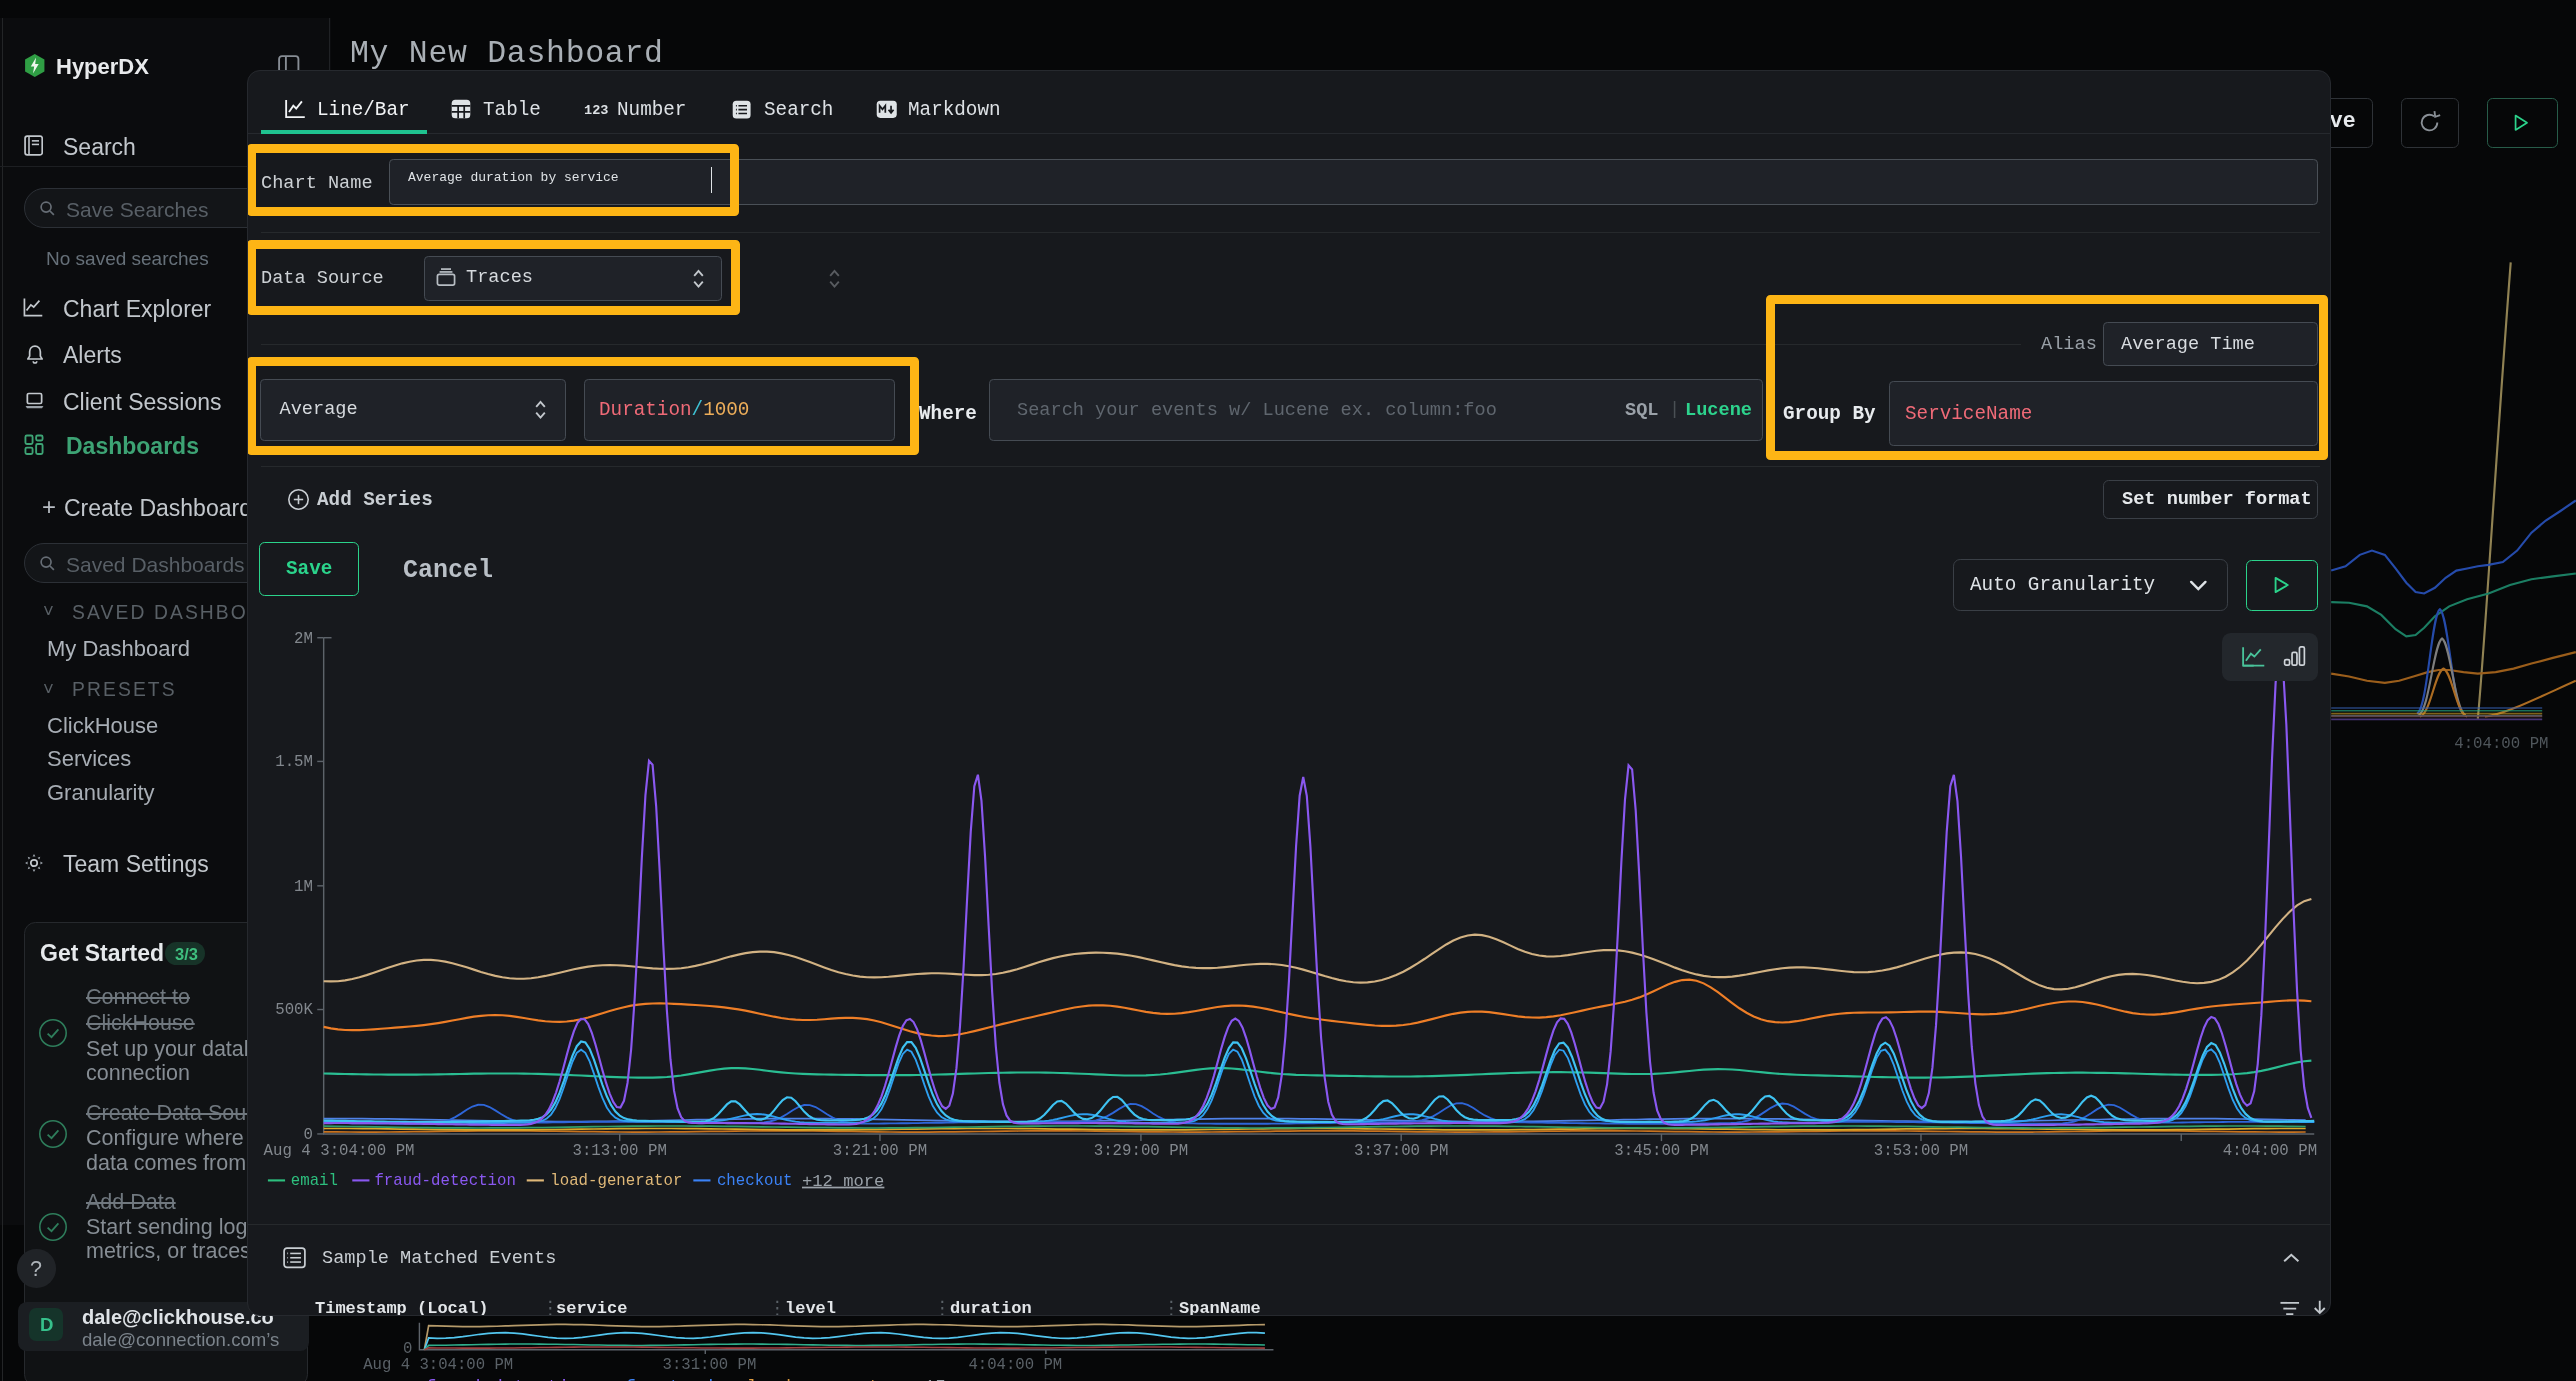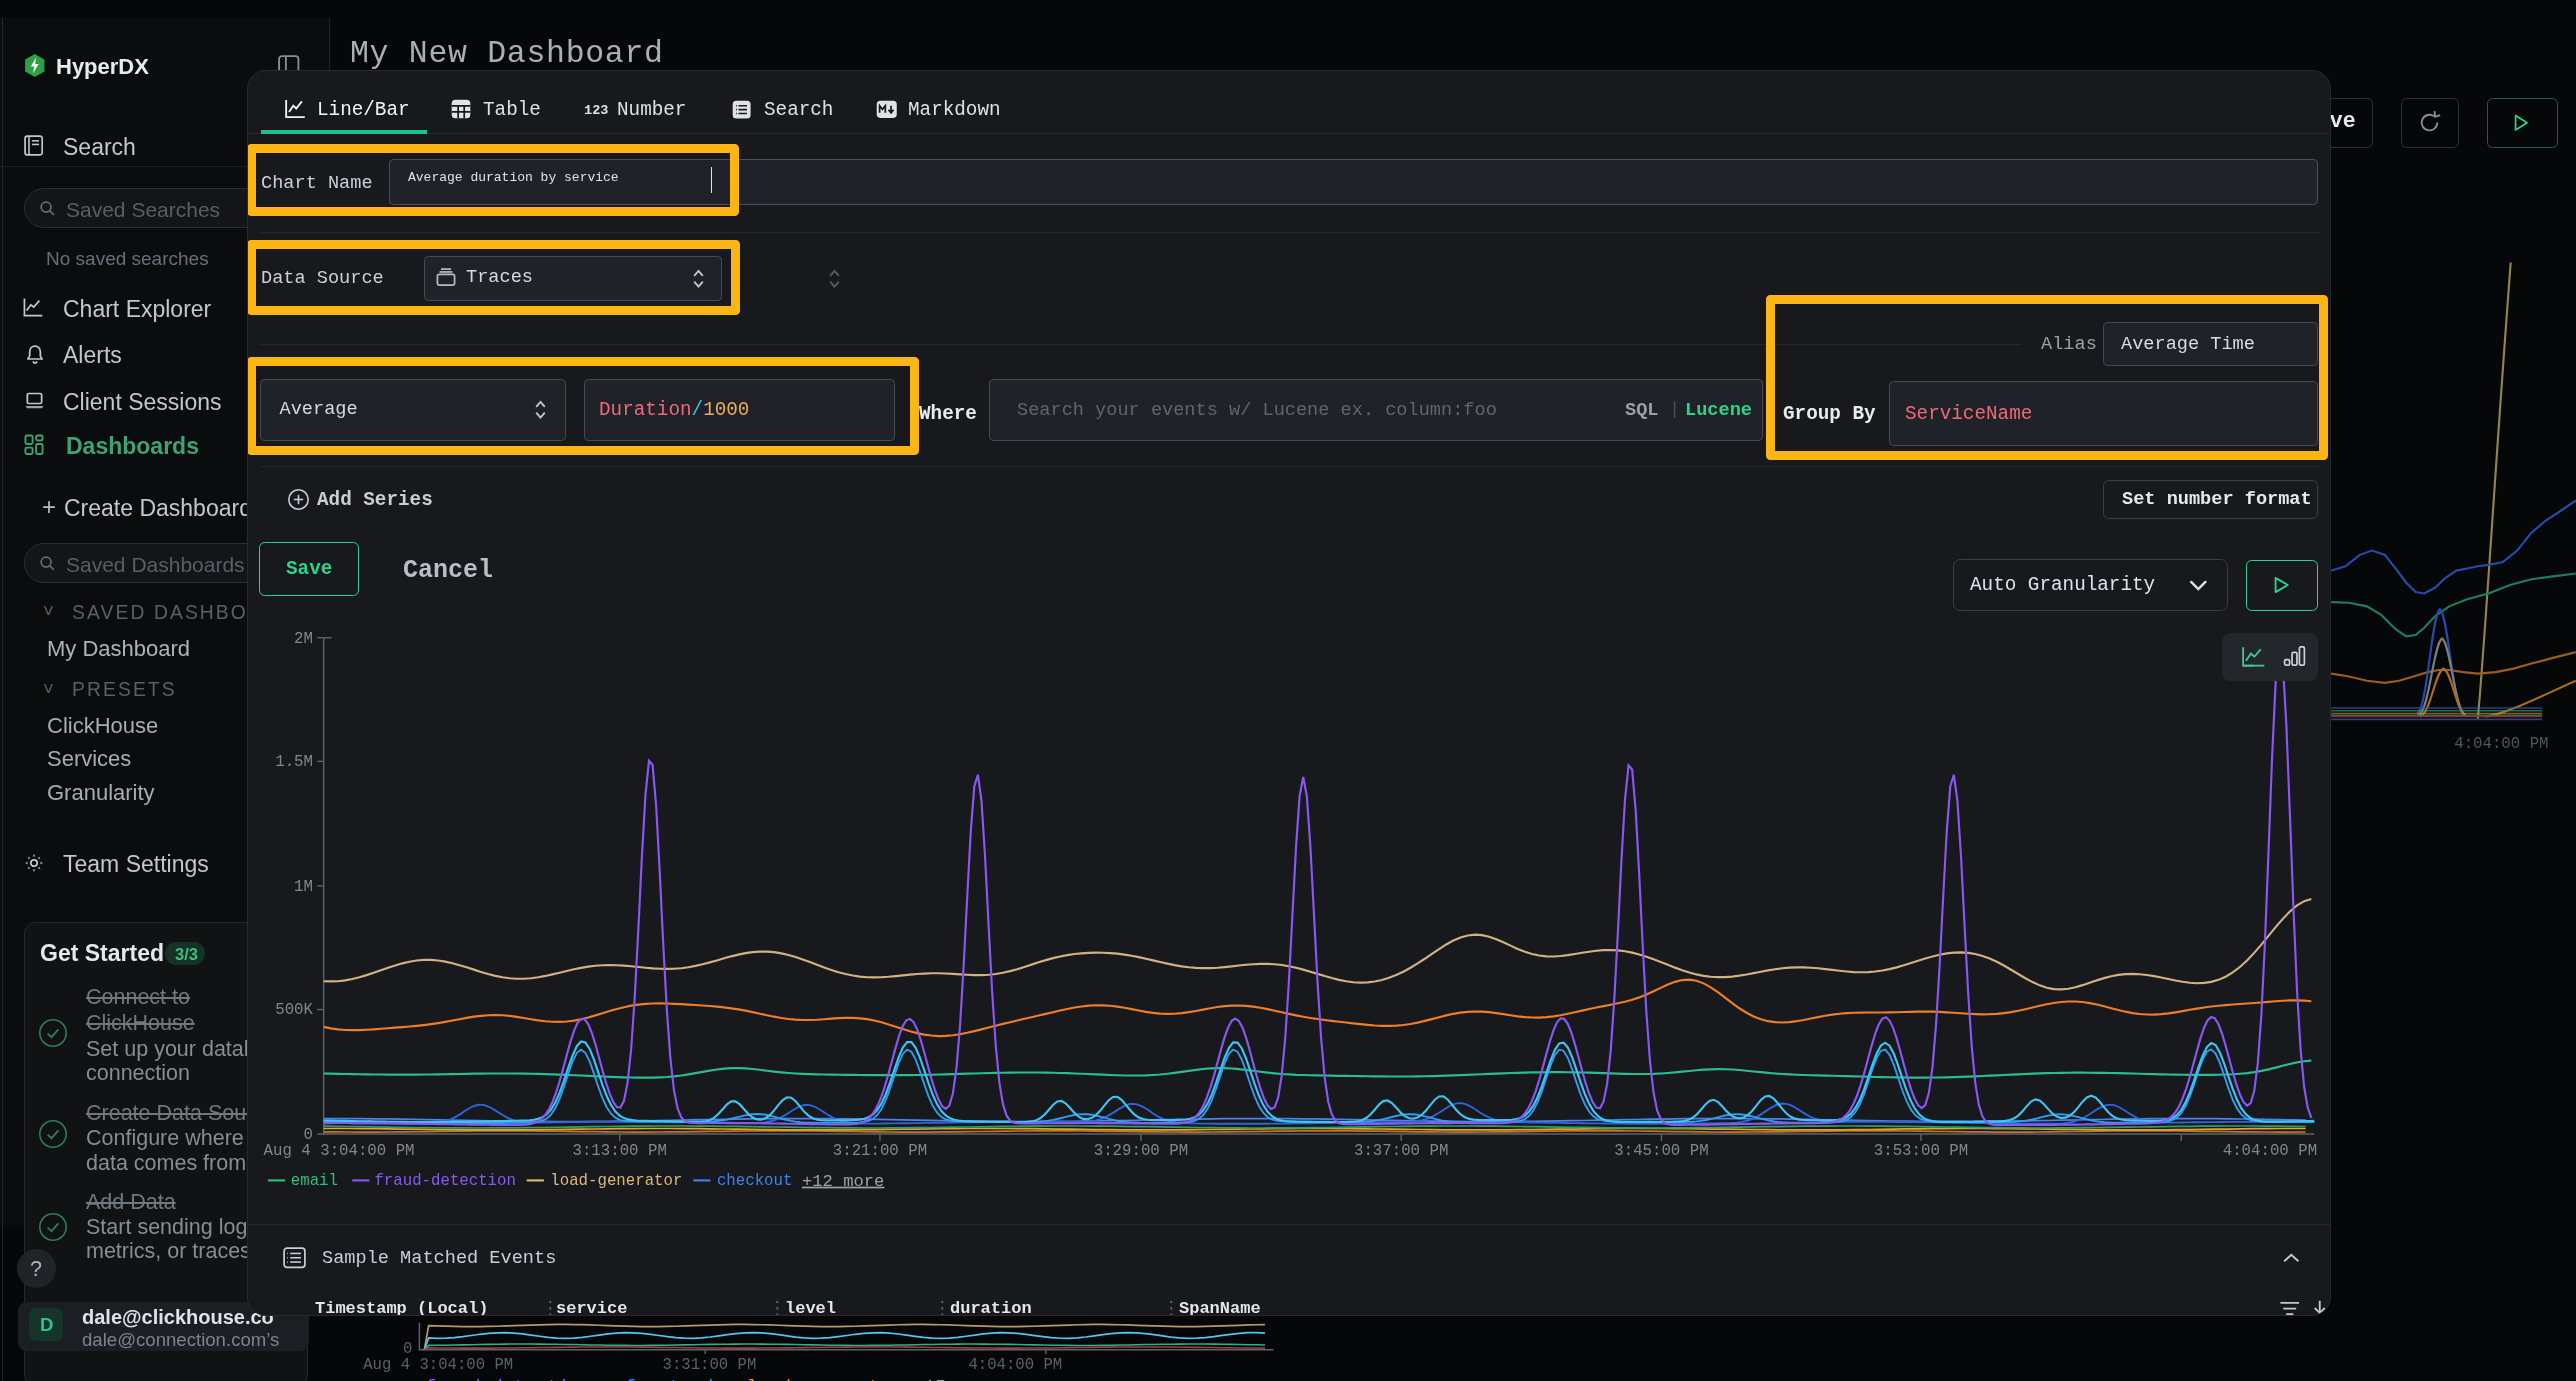--- a/index.html
+++ b/index.html
@@ -4,21 +4,21 @@
 html,body { width:2576px; height:1381px; background:#060708; overflow:hidden; }
 body { font-family:"Liberation Mono", monospace; position:relative; }
 .abs { position:absolute; }
 .sans { font-family:"Liberation Sans", sans-serif; }
 .mono { font-family:"Liberation Mono", monospace; }
 .sidebar { position:absolute; left:0; top:18px; width:331px; height:1207px; background:#0b0c0e; }
 .sbsep { position:absolute; left:0; width:331px; height:1.4px; background:#1d1f22; }
 .pill-input { position:absolute; height:40px; border:1.4px solid #2c3036; border-radius:20px; background:#131518; }
 .sitem { position:absolute; color:#c2c7cc; font-size:23px; font-family:"Liberation Sans", sans-serif; }
 .sub { color:#a7adb4; font-size:22px; font-family:"Liberation Sans", sans-serif; position:absolute; }
-.modal { position:absolute; left:247px; top:70px; width:2084px; height:1246px; background:#17191d; border:0.7px solid #26292e; border-radius:19px; overflow:hidden; z-index:10; }
+.modal { position:absolute; left:247px; top:70px; width:2084px; height:1246px; background:#17191d; border:0.7px solid #26292e; border-radius:13px; overflow:hidden; z-index:10; }
 .ybox { position:absolute; border:9.3px solid #fdb515; border-radius:4.3px; z-index:40; pointer-events:none; }
 .inp { position:absolute; background:#1f2228; border:1.4px solid #454b53; border-radius:4.3px; }
 .mlabel { position:absolute; color:#ccd0d4; font-size:18.6px; }
 .msep { position:absolute; left:13px; width:2059px; height:0.7px; background:#26292c; }
 .tabtxt { position:absolute; font-size:19.3px; color:#dde1e5; }
 .hdrbtn { position:absolute; border:1.4px solid #2e3237; border-radius:5.7px; }
 .cell { position:absolute; color:#e3e6e9; font-size:17px; font-weight:bold; }
 .vdots { position:absolute; color:#5a6167; font-size:18.6px; }
 </style></head><body>
 <div class="sidebar">
@@ -39,21 +39,21 @@
         <line x1="11" y1="8" x2="21" y2="8" stroke="#c3c8cd" stroke-width="2.2"></line>
         <line x1="11" y1="13" x2="21" y2="13" stroke="#c3c8cd" stroke-width="2.2"></line>
       </svg></div>
     <div class="sitem" style="left:63px;top:116px;">Search</div>
     <div class="sbsep" style="top:148px;"></div>
     <div class="pill-input" style="left:24px;top:170px;width:343px;"></div>
     <div class="abs" style="left:39px;top:182px;"><svg width="17" height="17" viewBox="0 0 24 24">
         <circle cx="10" cy="10" r="7" fill="none" stroke="#666d75" stroke-width="2.4"></circle>
         <line x1="15.5" y1="15.5" x2="21" y2="21" stroke="#666d75" stroke-width="2.4"></line>
       </svg></div>
-    <div class="abs sans" style="left:66px;top:180px;font-size:21px;color:#585f66;">Saved Searches</div>
+    <div class="abs sans" style="left:66px;top:180px;font-size:21px;color:#585f66;">Save Searches</div>
     <div class="abs sans" style="left:46px;top:230px;font-size:19px;color:#667079;">No saved searches</div>
     <div class="abs" style="left:23px;top:279px;"><svg width="20" height="20" viewBox="0 0 28 28">
         <path d="M2 2 V26 H27" fill="none" stroke="#c3c8cd" stroke-width="2.4"></path>
         <path d="M5 19 L11 11 L15 14 L23 5" fill="none" stroke="#c3c8cd" stroke-width="2.4"></path>
       </svg></div>
     <div class="sitem" style="left:63px;top:278px;">Chart Explorer</div>
     <div class="abs" style="left:26px;top:326px;"><svg width="18" height="20" viewBox="0 0 25 28">
         <path d="M12.5 3 C8 3 5 6.5 5 11 V17 L2.5 21 H22.5 L20 17 V11 C20 6.5 17 3 12.5 3 Z" fill="none" stroke="#c3c8cd" stroke-width="2.4" stroke-linejoin="round"></path>
         <path d="M10 24 a2.5 2.5 0 0 0 5 0" fill="none" stroke="#c3c8cd" stroke-width="2.2"></path>
       </svg></div>

